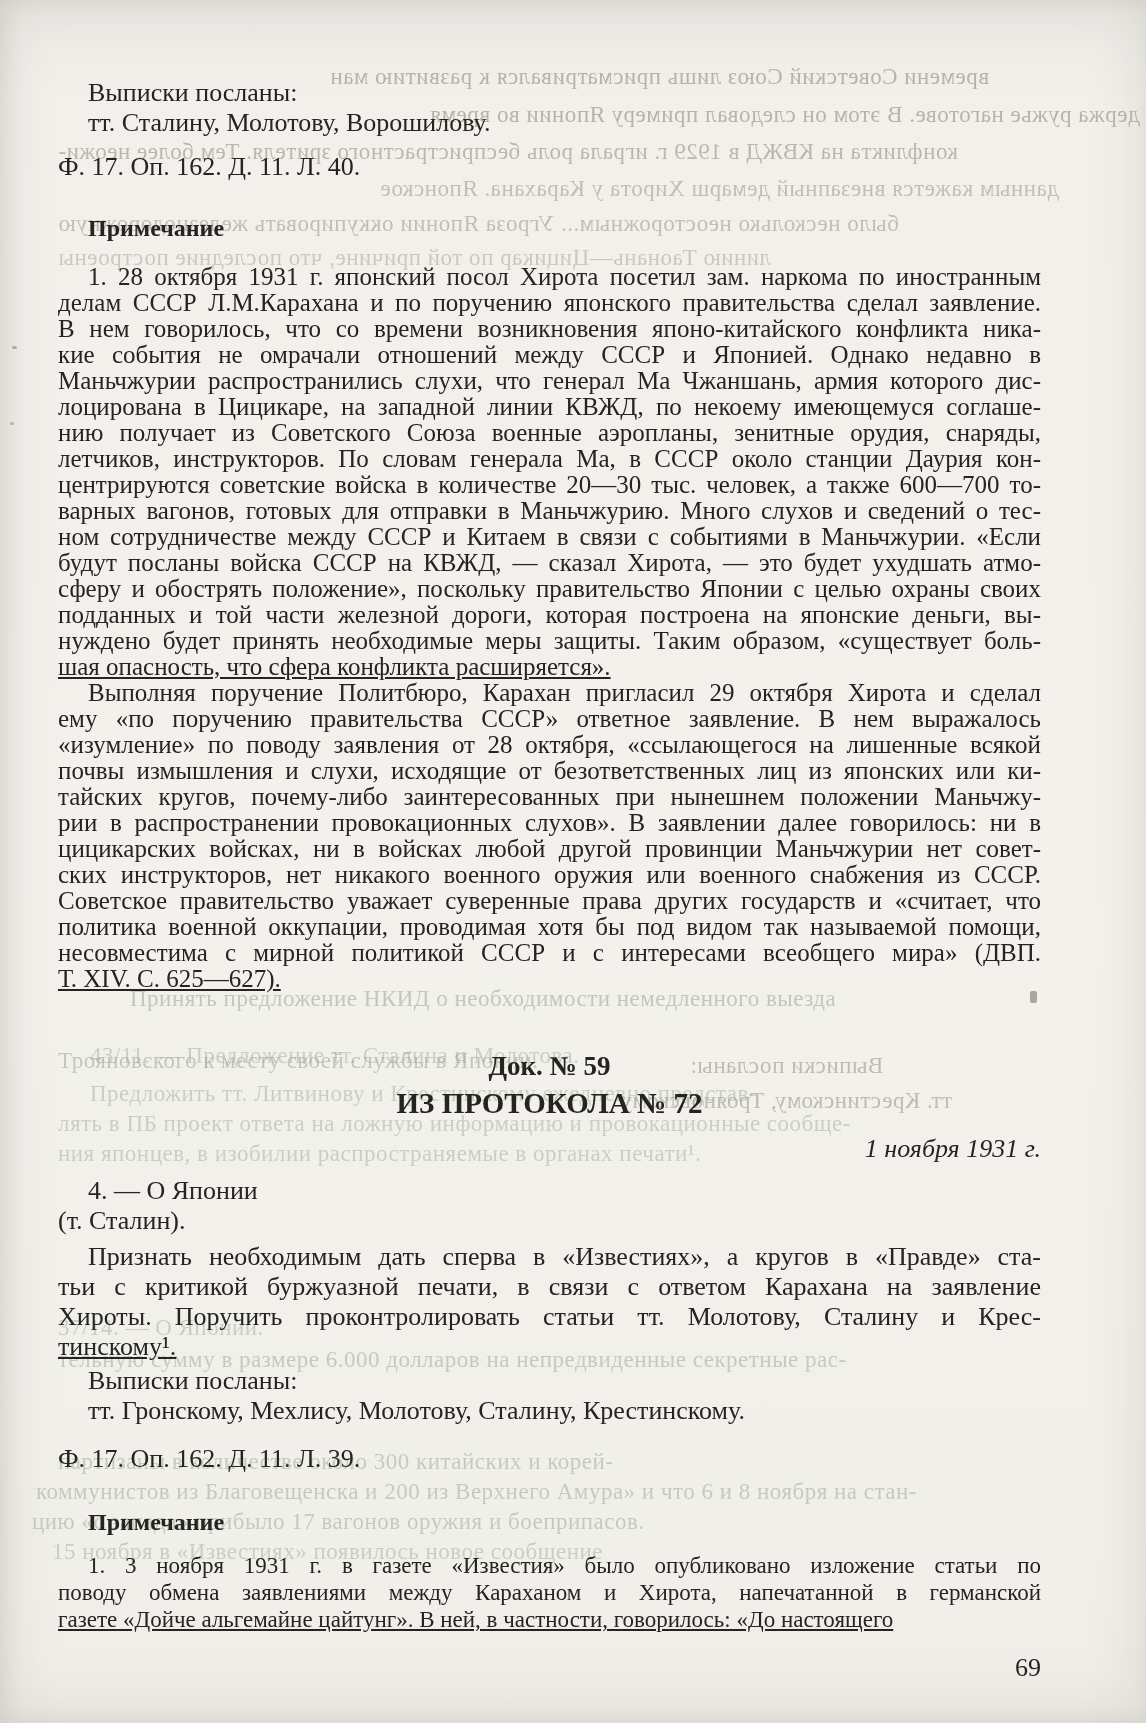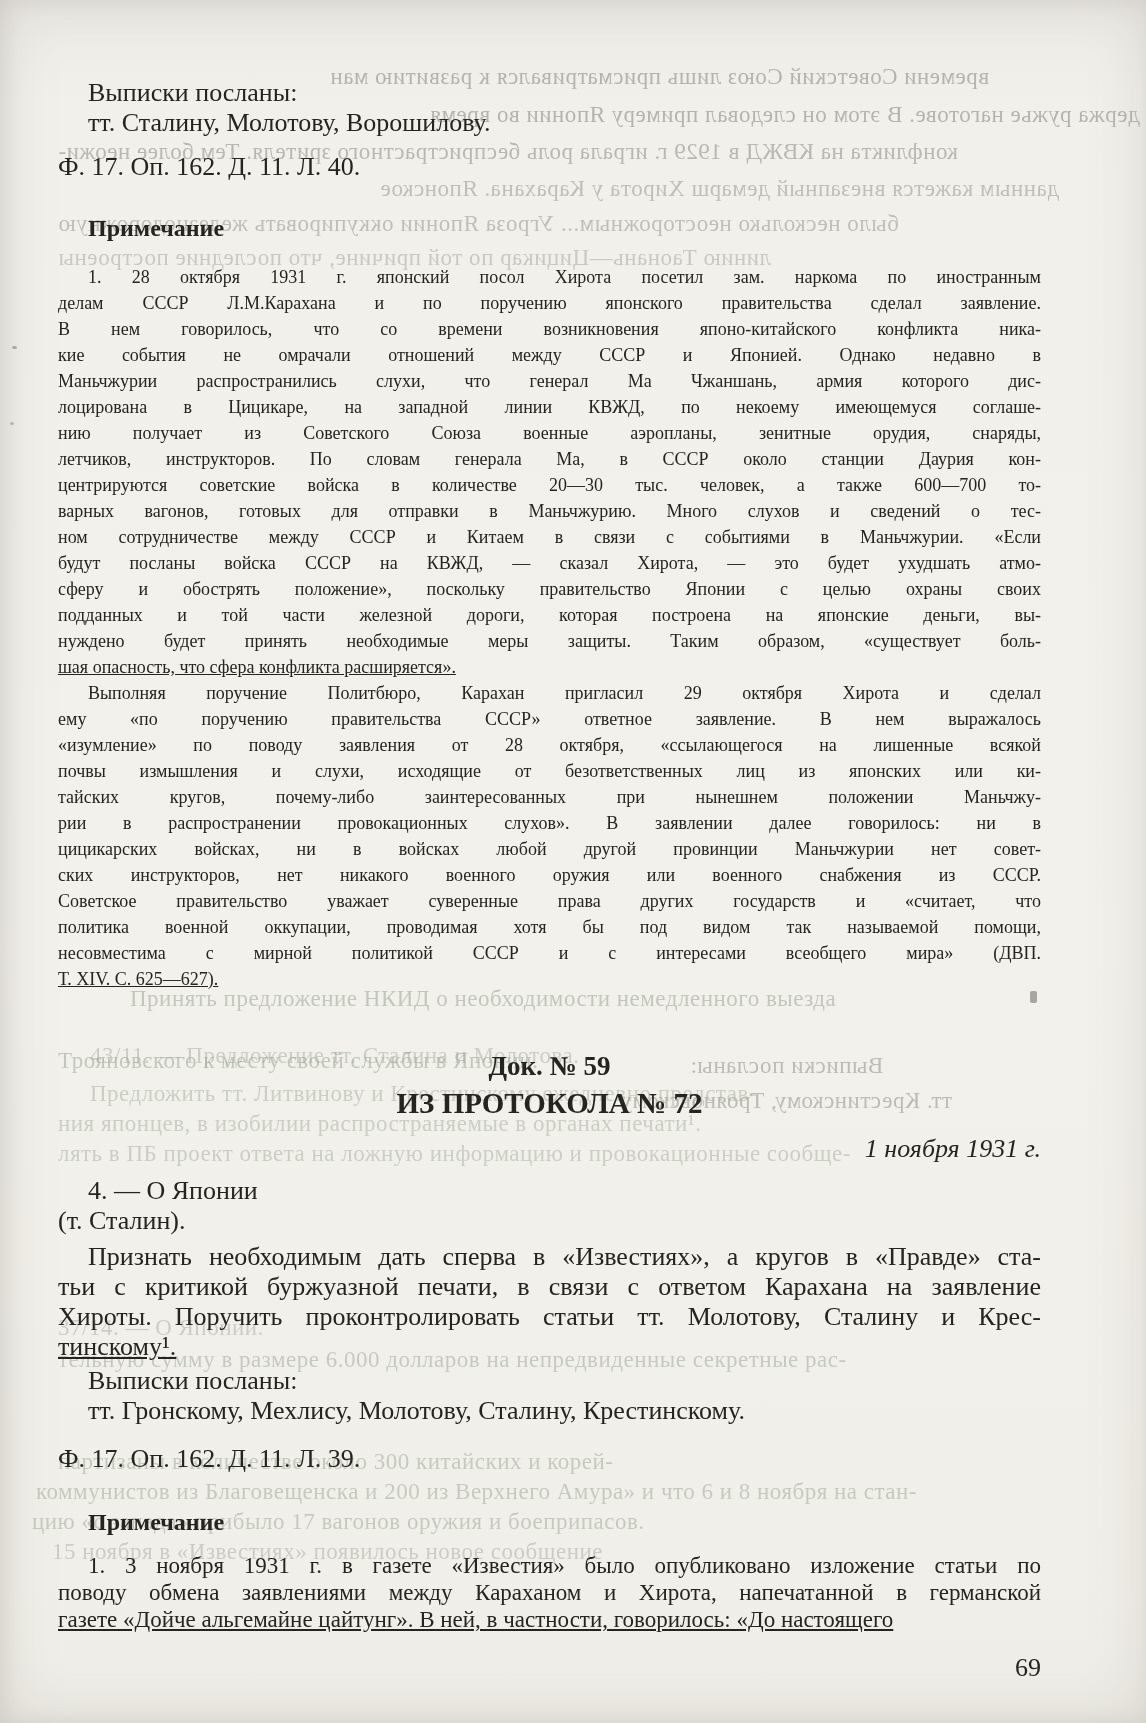--- a/index.html
+++ b/index.html
@@ -47,21 +47,21 @@
   
   .content{
     position:relative;z-index:2;
     padding:78px 105px 0 58px;
   }
   p{margin:0;}
   .main{font-size:26px;line-height:30px;}
   .indent{text-indent:30px;}
   .archive{margin-top:14px;}
   .note-head{font-size:24px;line-height:28px;font-weight:bold;text-indent:30px;margin-top:32px;}
-  .note{font-size:18px;line-height:26px;}
+  .note{font-size:25px;line-height:26px;}
   .note.first{margin-top:22px;}
   .jlines .line{text-align:justify;text-align-last:justify;}
   .jlines .line.last{text-align-last:left;text-decoration:underline;}
   .jlines .line:first-child{text-indent:30px;}
   .doc-label{font-size:27px;line-height:32px;font-weight:bold;text-align:center;margin-top:58px;}
   .doc-title{font-size:29px;line-height:34px;font-weight:bold;text-align:center;margin-top:4px;}
   .doc-date{font-size:26px;line-height:30px;font-style:italic;text-align:right;margin-top:14px;}
   .item-head{font-size:26px;line-height:30px;text-indent:30px;margin-top:12px;}
   .body-para{margin-top:6px;}
   .extracts{margin-top:4px;}
@@ -79,22 +79,22 @@
       <span class="ghost">времени Советский Союз лишь присматривался к развитию ман</span>
       <span class="ghost">держа ружье наготове. В этом он следовал примеру Японии во время</span>
       <span class="ghost">конфликта на КВЖД в 1929 г. играла роль беспристрастного зрителя. Тем более неожи-</span>
       <span class="ghost">данным кажется внезапный демарш Хирота у Карахана. Японское</span>
       <span class="ghost">было несколько неосторожным... Угроза Японии оккупировать железнодорожную</span>
       <span class="ghost">линию Таонань—Цицикар по той причине, что последние построены</span>
       <span class="ghost">Принять предложение НКИД о необходимости немедленного выезда</span>
       <span class="ghost">Трояновского к месту своей службы в Японии.</span>
       <span class="ghost">43/11. — Предложение тт. Сталина и Молотова.</span>
       <span class="ghost">Предложить тт. Литвинову и Крестинскому ежедневно представ-</span>
+      <span class="ghost">лять в ПБ проект ответа на ложную информацию и провокационные сообще-</span>
       <span class="ghost">ния японцев, в изобилии распространяемые в органах печати¹.</span>
-      <span class="ghost">лять в ПБ проект ответа на ложную информацию и провокационные сообще-</span>
       <span class="ghost">Выписки посланы:</span>
       <span class="ghost">тт. Крестинскому, Трояновскому</span>
       <span class="ghost">37/14. — О Японии.</span>
       <span class="ghost">тельную сумму в размере 6.000 долларов на непредвиденные секретные рас-</span>
       <span class="ghost">партизаны в количестве около 300 китайских и корей-</span>
       <span class="ghost">коммунистов из Благовещенска и 200 из Верхнего Амура» и что 6 и 8 ноября на стан-</span>
       <span class="ghost">цию «с запада» прибыло 17 вагонов оружия и боеприпасов.</span>
       <span class="ghost">15 ноября в «Известиях» появилось новое сообщение</span>
     </div>
   <div class="speck s1"></div>

